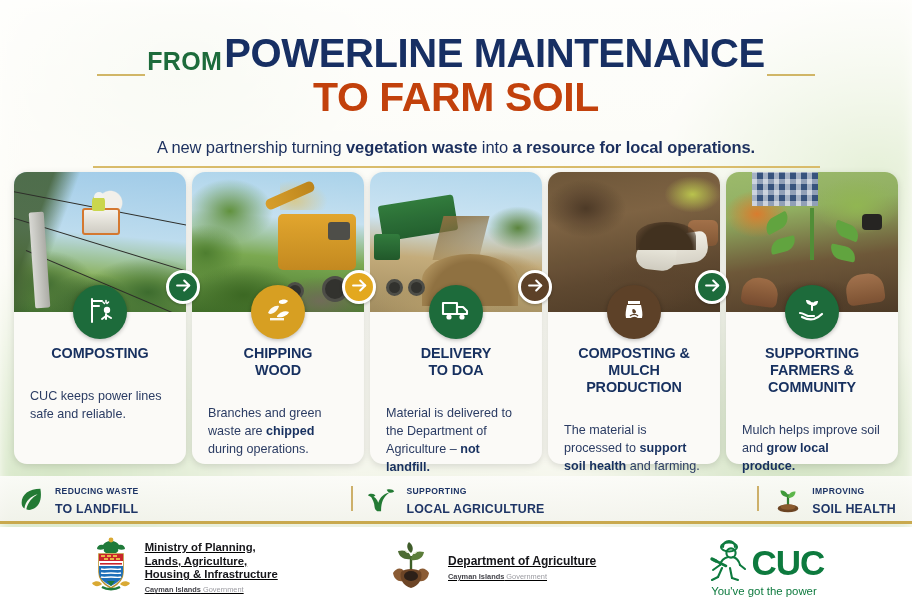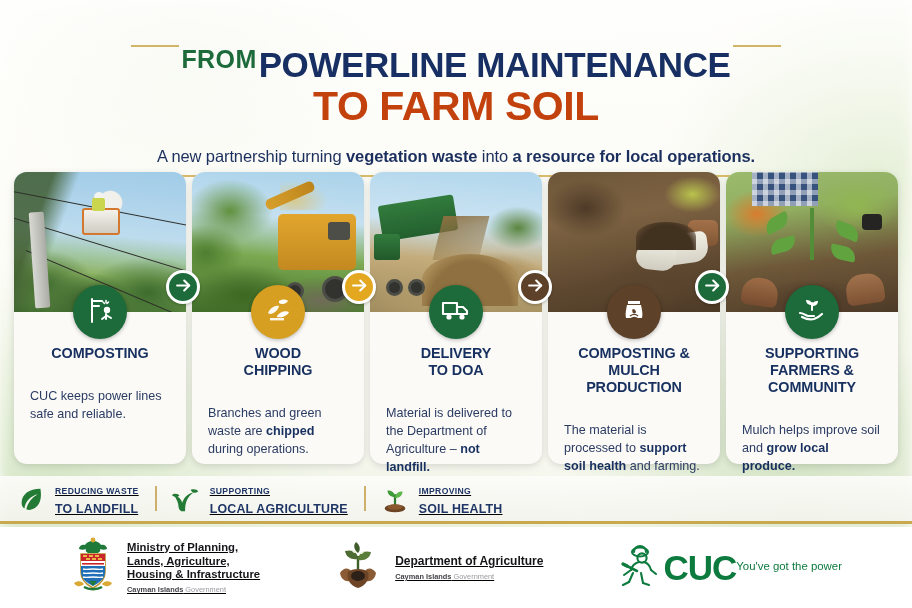--- a/index.html
+++ b/index.html
@@ -32,32 +32,32 @@
   }
   .bg-wash {
     position: absolute; inset: 0;
     background: linear-gradient(180deg, rgba(255,255,254,.80) 0%, rgba(255,255,253,.58) 30%, rgba(255,255,252,.36) 62%, rgba(255,255,252,.30) 100%);
   }
 
   
   .header { position: absolute; top: 0; left: 0; right: 0; text-align: center; }
 
   .title-row {
-    display: flex; align-items: flex-start; justify-content: center;
-    gap: 2px; margin-top: 45px;
+    display: flex; align-items: flex-end; justify-content: center;
+    gap: 2px; margin-top: 31px;
   }
   .rule { height: 2px; background: #c9a94e; opacity: .85; }
   .rule-l { width: 48px; } .rule-r { width: 48px; }
 
   .from-word {
     font-size: 25px; font-weight: 700; letter-spacing: .4px;
     color: #1d6b3b;
   }
   .title-main {
-    font-size: 35px; font-weight: 700; letter-spacing: -.4px;
+    font-size: 40px; font-weight: 700; letter-spacing: -.4px;
     color: #172f63; white-space: nowrap;
   }
   .title-sub {
     font-size: 41px; font-weight: 700; letter-spacing: -.4px;
     color: #c2410c; margin-top: -2px;
   }
 
   .subtitle {
     font-size: 16.5px; color: #1b2f5e; margin-top: 17px; letter-spacing: -.1px;
   }
@@ -274,21 +274,21 @@
     border: 3px solid #ffffff;
     box-shadow: 0 1px 3px rgba(0,0,0,.25);
   }
   .arrow svg { width: 17px; height: 17px; }
 
   
   .benefits {
     position: absolute; left: 0; right: 0; top: 476px; height: 48px;
     background: linear-gradient(180deg, rgba(252,252,249,.93), rgba(244,244,238,.86));
     border-bottom: 3px solid #c9a94e;
-    display: flex; align-items: center; justify-content: flex-start; text-decoration: underline;
+    display: flex; align-items: center; justify-content: space-between;
   }
   .benefit {
     display: flex; align-items: center; gap: 9px;
     padding: 0 16px; position: relative;
   }
   .benefit + .benefit::before {
     content: ""; position: absolute; left: 0; top: 6px; bottom: 6px;
     width: 2px; background: #cdb06a;
   }
   .benefit-icon { width: 30px; height: 30px; flex: none; }
@@ -308,21 +308,21 @@
     padding: 0 34px;
   }
   .logo { display: flex; align-items: center; gap: 11px; text-decoration: underline; }
   .logo-mark { flex: none; }
   .logo-lines { line-height: 1.22; }
   .logo-name { font-size: 11.3px; font-weight: 700; color: #16161a; }
   .logo-gov { font-size: 7.4px; margin-top: 3px; }
   .logo-gov .b { font-weight: 700; color: #44444a; }
   .logo-gov .g { color: #9a9aa0; }
 
-  .cuc-wrap { display: flex; align-items: center; }
+  .cuc-wrap { display: flex; flex-direction: column; align-items: center; }
   .cuc-row { display: flex; align-items: center; gap: 2px; }
   .cuc-word {
     font-size: 35px; font-weight: 700; color: #0d7a3e; letter-spacing: -1px;
   }
   .cuc-tag { font-size: 11.4px; color: #0d7a3e; margin-top: -3px; }
 </style>
 </head>
 <body>
 
 <div id="poster">
@@ -401,22 +401,22 @@
           <svg viewBox="0 0 32 32" fill="#fff">
             <path d="M6 19c2-5 7-8 11-7-1 4-5 8-9 8z" opacity=".95"></path>
             <path d="M17 7c3-2 7-2 9 0-2 3-6 4-9 2z"></path>
             <path d="M15 22c3-4 8-6 12-4-2 4-7 6-12 5z"></path>
             <path d="M8 24h14v2.4H8z" opacity=".9"></path>
           </svg>
         </span>
       </div>
       <div class="card-body">
         <div class="card-title">
+          <div>CHIPPING</div>
           <div>WOOD</div>
-          <div>CHIPPING</div>
         </div>
         <div class="card-desc">
           <span>Branches and green waste are </span><b>chipped</b><span> during operations.</span>
         </div>
       </div>
     </div>
 
     <div class="card">
       <div class="card-photo">
         <div class="ph ph-truck"></div>

